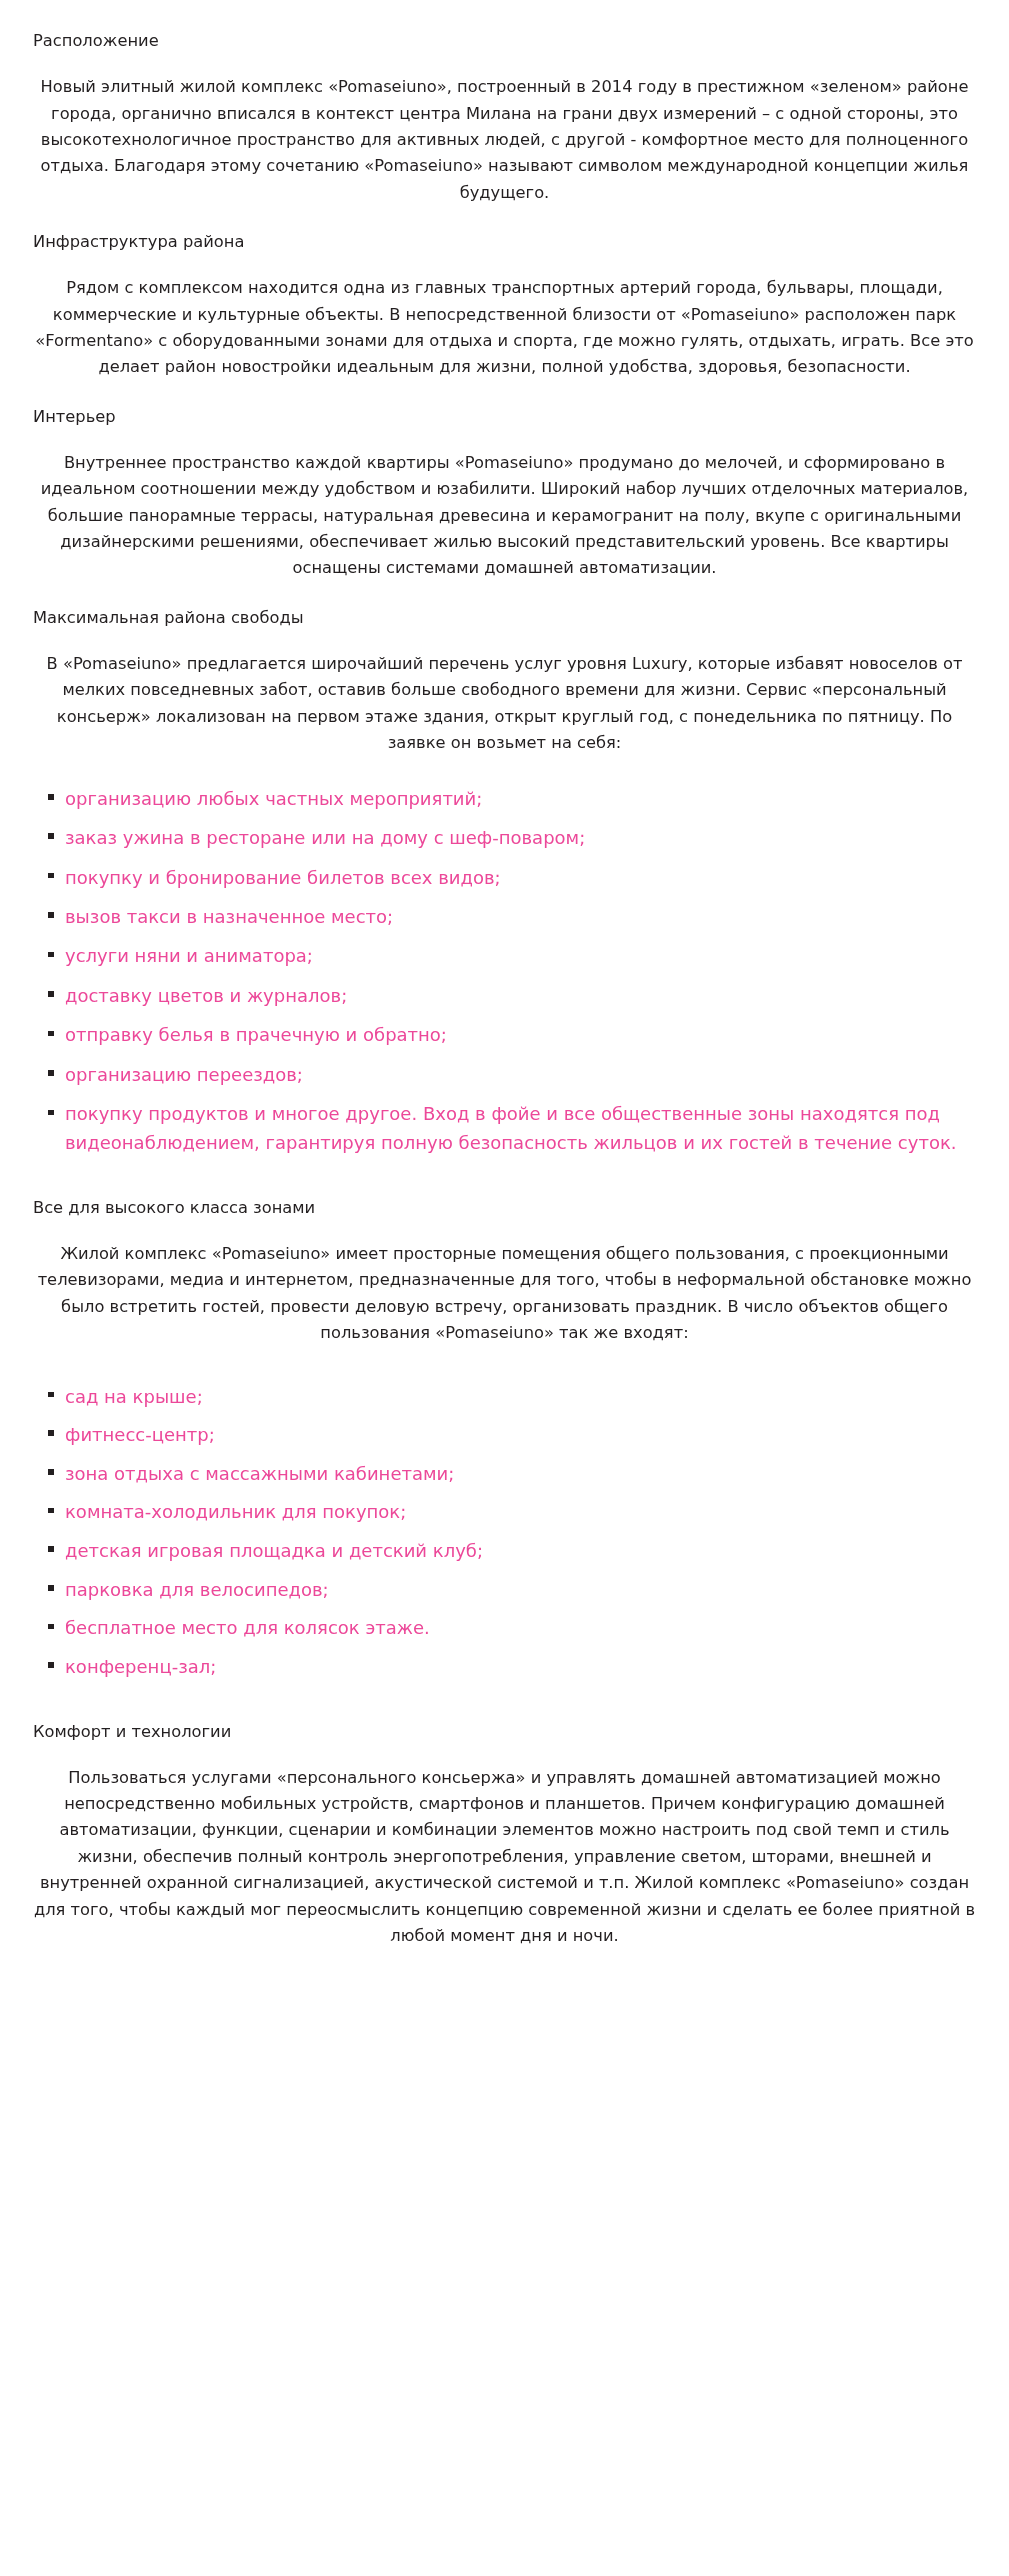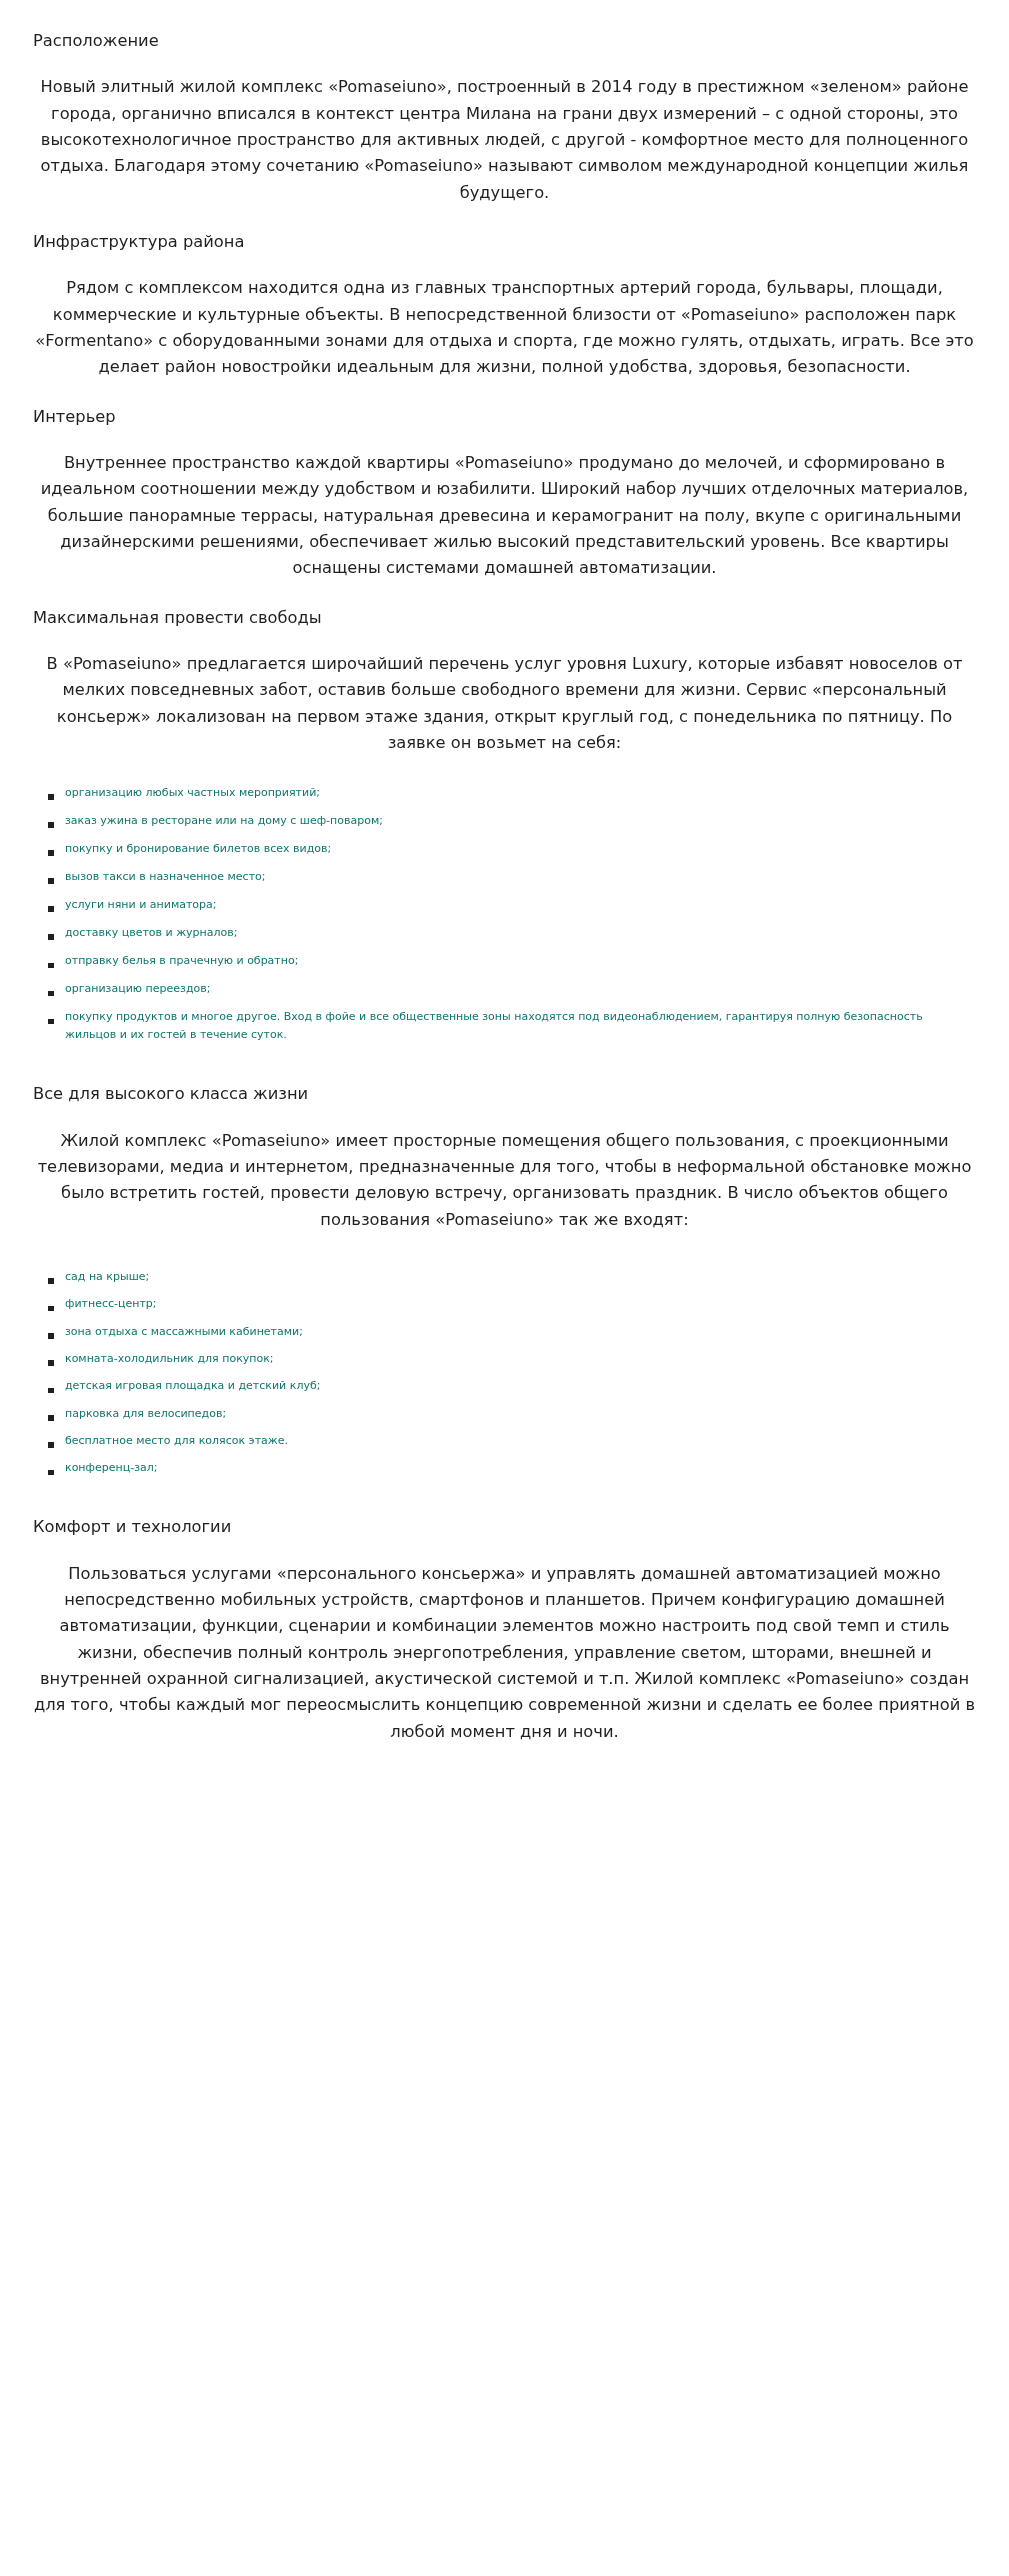--- a/index.html
+++ b/index.html
@@ -37,26 +37,26 @@
   }
   p.para.tight {
     margin-bottom: 20.7px;
   }
   ul.bullets {
     list-style: none;
     margin: 0 0 24px 0;
     padding: 0;
   }
   ul.bullets li {
-    font-size: 11px;
+    font-size: 18px;
     line-height: 1.62;
     margin: 0 0 10.3px 0;
     padding-left: 32px;
     position: relative;
-    color: #0f766e;
+    color: #ec4899;
   }
   ul.bullets li::before {
     content: "";
     position: absolute;
     left: 15px;
     top: 10.3px;
     width: 5.6px;
     height: 5.6px;
     background: #231f20;
   }
@@ -74,37 +74,37 @@
 
     <h2 class="section-head">Расположение</h2>
     <p class="para">Новый элитный жилой комплекс «Pomaseiuno», построенный в 2014 году в престижном «зеленом» районе города, органично вписался в контекст центра Милана на грани двух измерений – с одной стороны, это высокотехнологичное пространство для активных людей, с другой - комфортное место для полноценного отдыха. Благодаря этому сочетанию «Pomaseiuno» называют символом международной концепции жилья будущего.</p>
 
     <h2 class="section-head">Инфраструктура района</h2>
     <p class="para">Рядом с комплексом находится одна из главных транспортных артерий города, бульвары, площади, коммерческие и культурные объекты. В непосредственной близости от «Pomaseiuno» расположен парк «Formentano» с оборудованными зонами для отдыха и спорта, где можно гулять, отдыхать, играть. Все это делает район новостройки идеальным для жизни, полной удобства, здоровья, безопасности.</p>
 
     <h2 class="section-head">Интерьер</h2>
     <p class="para">Внутреннее пространство каждой квартиры «Pomaseiuno» продумано до мелочей, и сформировано в идеальном соотношении между удобством и юзабилити. Широкий набор лучших отделочных материалов, большие панорамные террасы, натуральная древесина и керамогранит на полу, вкупе с оригинальными дизайнерскими решениями, обеспечивает жилью высокий представительский уровень. Все квартиры оснащены системами домашней автоматизации.</p>
 
-    <h2 class="section-head">Максимальная провести свободы</h2>
+    <h2 class="section-head">Максимальная района свободы</h2>
     <p class="para tight">В «Pomaseiuno» предлагается широчайший перечень услуг уровня Luxury, которые избавят новоселов от мелких повседневных забот, оставив больше свободного времени для жизни. Сервис «персональный консьерж» локализован на первом этаже здания, открыт круглый год, с понедельника по пятницу. По заявке он возьмет на себя:</p>
     <div class="gap-small"></div>
     <ul class="bullets">
       <li>организацию любых частных мероприятий;</li>
       <li>заказ ужина в ресторане или на дому с шеф-поваром;</li>
       <li>покупку и бронирование билетов всех видов;</li>
       <li>вызов такси в назначенное место;</li>
       <li>услуги няни и аниматора;</li>
       <li>доставку цветов и журналов;</li>
       <li>отправку белья в прачечную и обратно;</li>
       <li>организацию переездов;</li>
       <li>покупку продуктов и многое другое. Вход в фойе и все общественные зоны находятся под видеонаблюдением, гарантируя полную безопасность жильцов и их гостей в течение суток.</li>
     </ul>
 
     <div class="gap-med"></div>
-    <h2 class="section-head">Все для высокого класса жизни</h2>
+    <h2 class="section-head">Все для высокого класса зонами</h2>
     <p class="para tight">Жилой комплекс «Pomaseiuno» имеет просторные помещения общего пользования, с проекционными телевизорами, медиа и интернетом, предназначенные для того, чтобы в неформальной обстановке можно было встретить гостей, провести деловую встречу, организовать праздник. В число объектов общего пользования «Pomaseiuno» так же входят:</p>
     <div class="gap-med"></div>
     <ul class="bullets second">
       <li>сад на крыше;</li>
       <li>фитнесс-центр;</li>
       <li>зона отдыха с массажными кабинетами;</li>
       <li>комната-холодильник для покупок;</li>
       <li>детская игровая площадка и детский клуб;</li>
       <li>парковка для велосипедов;</li>
       <li>бесплатное место для колясок этаже.</li>

